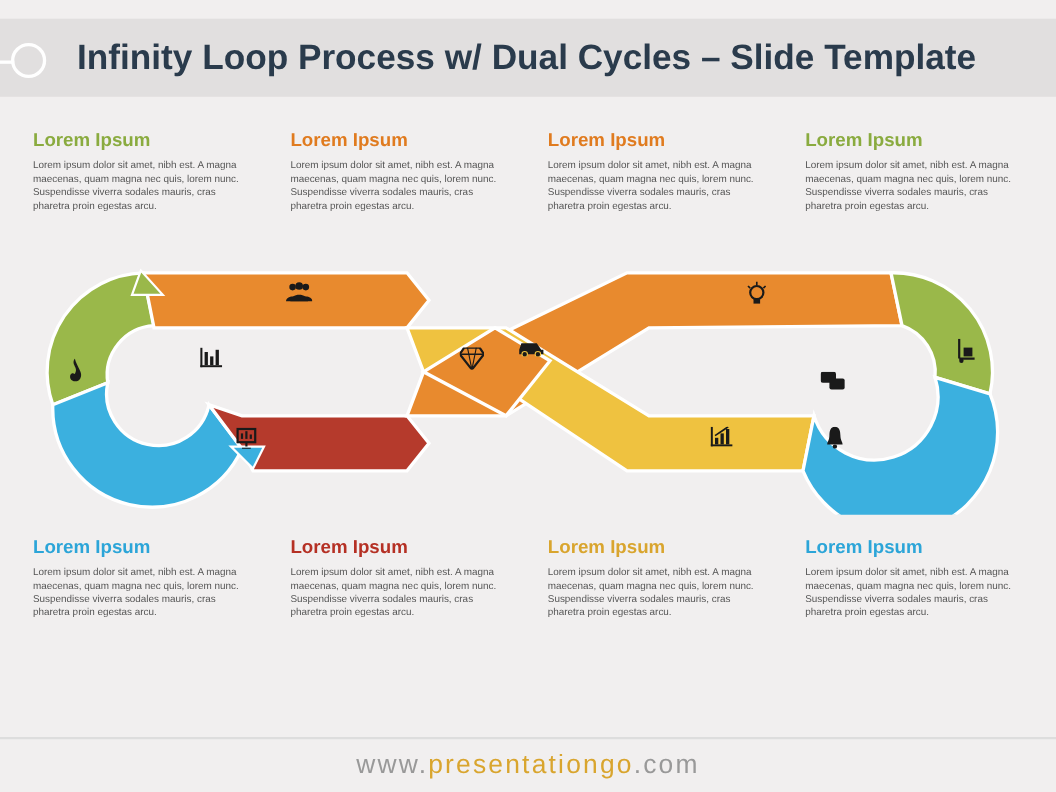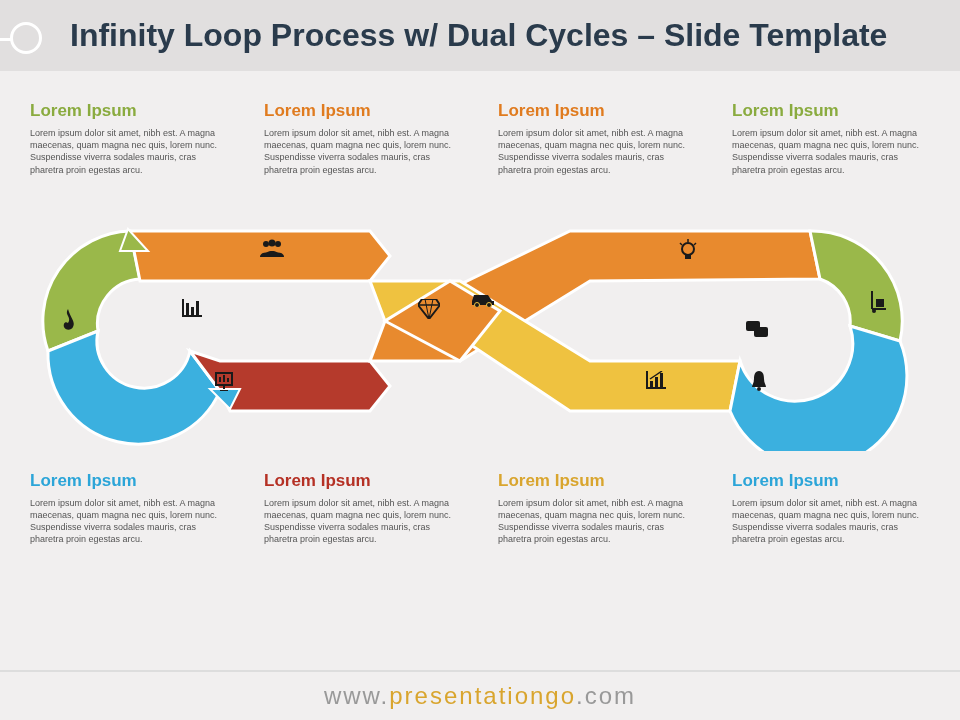--- a/index.html
+++ b/index.html
@@ -8,20 +8,21 @@
     height: 720px;
     background: #f1efef;
     font-family: Arial, Helvetica, sans-serif;
     overflow: hidden;
     position: relative;
   }
   .header {
     background: #e1dfdf;
     padding: 18px 20px 18px 70px;
     position: relative;
+    margin-top: 17px;
   }
   .header-circle {
     position: absolute;
     left: 10px;
     top: 22px;
     width: 32px;
     height: 32px;
     border: 3px solid #fff;
     border-radius: 50%;
   }

